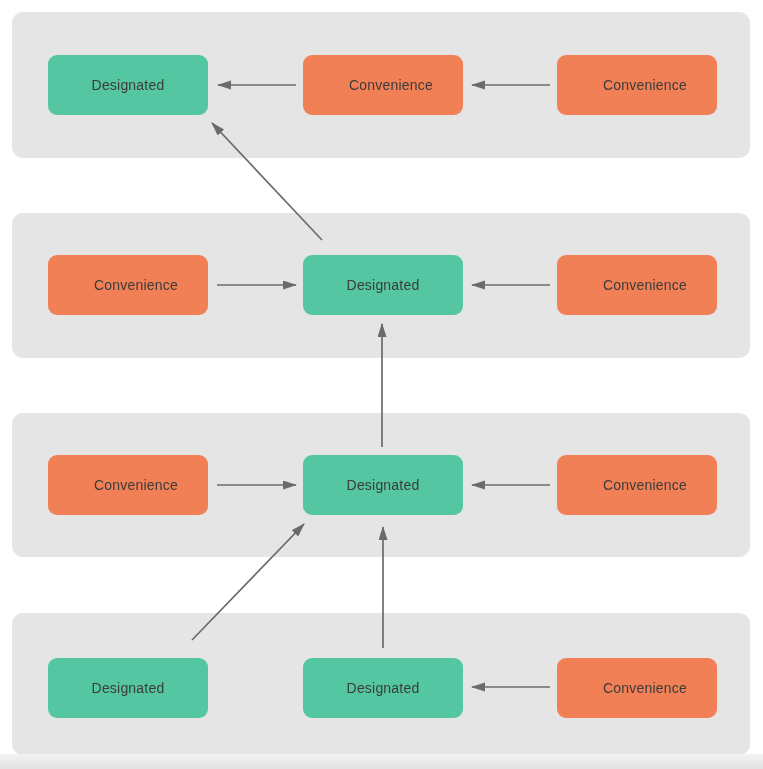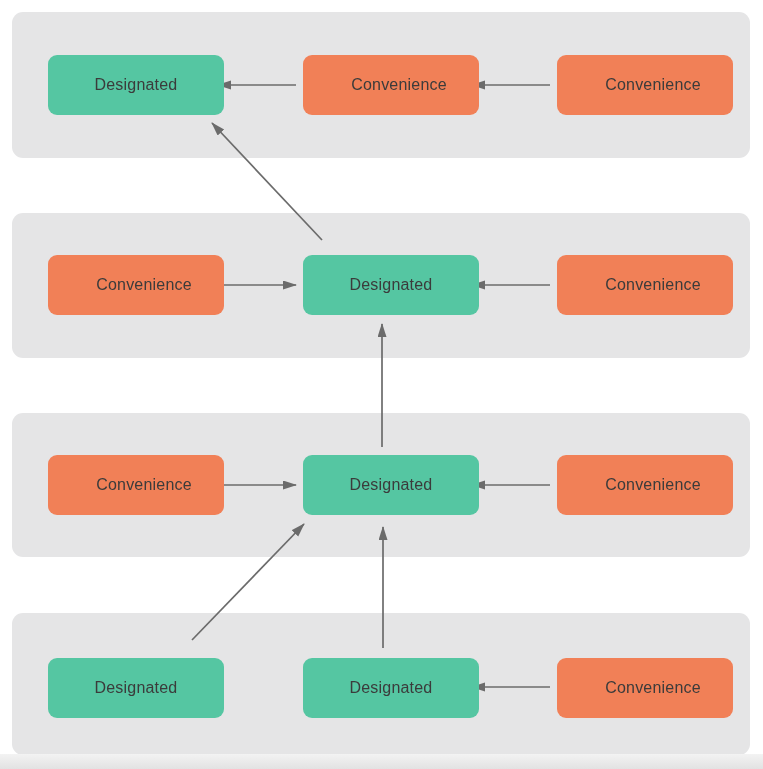--- a/index.html
+++ b/index.html
@@ -22,23 +22,23 @@
   }
   .band.b1{top:12px;height:146px;}
   .band.b2{top:213px;height:145px;}
   .band.b3{top:413px;height:144px;}
   .band.b4{top:613px;height:142px;}
   .bottom-fade{
     position:absolute;left:0;top:754px;width:763px;height:15px;
     background:linear-gradient(180deg,#f3f3f3 0%,#e2e2e2 100%);
   }
   .node{
-    position:absolute;width:176px;height:60px;border-radius:9px;
+    position:absolute;width:160px;height:60px;border-radius:9px;
     display:flex;align-items:center;justify-content:center;
-    font-size:16px;color:var(--c-text);letter-spacing:.2px;
+    font-size:14px;color:var(--c-text);letter-spacing:.2px;
     box-sizing:border-box;
   }
   .node.designated{background:var(--c-designated);}
   .node.convenience{background:var(--c-convenience);padding-left:16px;}
   
   .col-l{left:48px;}  .col-m{left:303px;}  .col-r{left:557px;}
   .row-1{top:55px;}   .row-2{top:255px;}   .row-3{top:455px;}  .row-4{top:658px;}
   svg.arrows{
     position:absolute;left:0;top:0;width:763px;height:769px;
     pointer-events:none;

